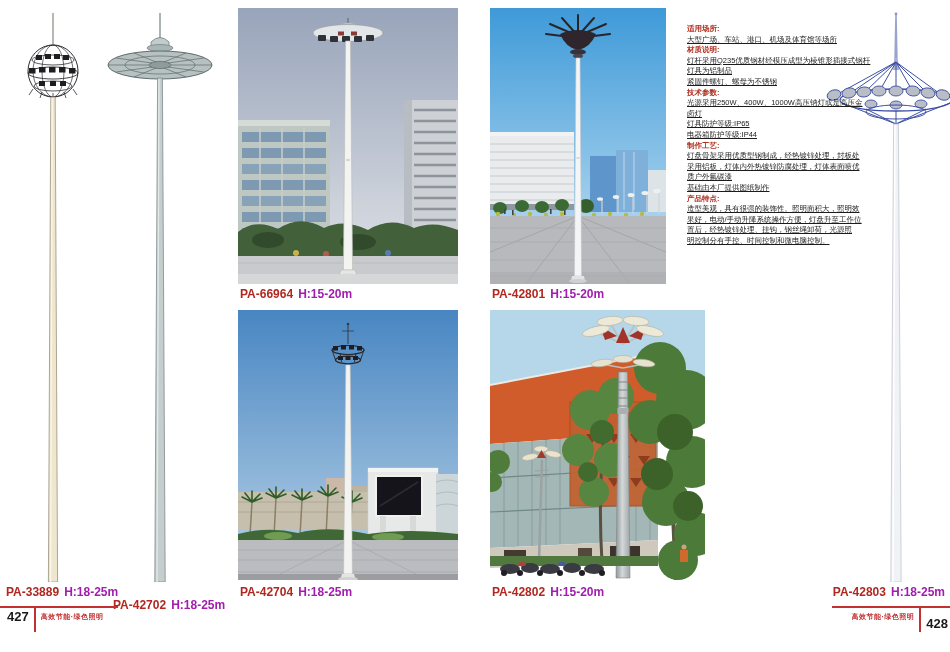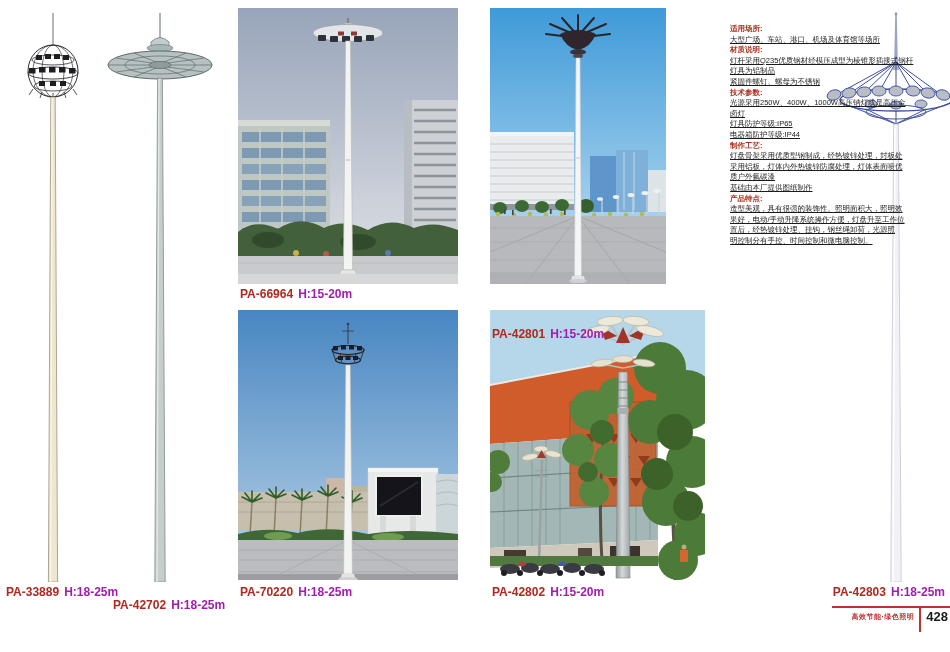--- a/index.html
+++ b/index.html
@@ -4,31 +4,31 @@
 <style>
   html,body{margin:0;padding:0;background:#e9e9e9;}
   .page{position:relative;width:950px;height:652px;background:#ffffff;overflow:hidden;
         font-family:"Liberation Sans","DejaVu Sans",sans-serif;}
   .abs{position:absolute;}
   
   .plabel{position:absolute;font-size:12px;font-weight:bold;white-space:nowrap;line-height:14px;}
   .plabel .code{color:#b02820;}
   .plabel .hval{color:#a21caf;margin-left:5px;}
   
-  .spec{position:absolute;left:687px;top:24px;width:178px;margin-left:43px;}
+  .spec{position:absolute;left:687px;top:24px;width:178px;}
   .spec-heading{font-size:7.5px;line-height:10.6px;font-weight:bold;color:#b03020;white-space:nowrap;}
   .spec-line{font-size:7.5px;line-height:10.6px;color:#1c1c1c;white-space:nowrap;text-decoration:underline;}
   
   .footer{position:absolute;top:606px;width:118px;}
   .footer-rule{height:2px;background:#c23030;}
   .footer-row{display:flex;align-items:flex-start;}
   .f-num{font-size:13px;font-weight:bold;color:#1a1a1a;line-height:15px;padding:1px 5px 0 7px;}
   .f-vsep{width:2px;background:#c23030;height:24px;flex:0 0 auto;}
   .f-slogan{font-size:7px;font-weight:bold;color:#c23030;letter-spacing:.5px;padding:4px 5px 0 5px;white-space:nowrap;}
-  .footer.right .f-num{padding:1px 2px 0 5px;}
+  .footer.right .f-num{padding:8px 2px 0 5px;}
   svg{display:block;}
 </style>
 </head>
 <body>
 
 <div class="page">
 
   <div class="abs" style="left:8px;top:10px;">
     <svg width="92" height="572" viewBox="0 0 92 572">
       <g>
@@ -590,33 +590,41 @@
 
   <div class="plabel" style="left:6px;top:585px;">
     <span class="code">PA-33889</span><span class="hval">H:18-25m</span>
   </div>
   <div class="plabel" style="left:113px;top:598px;">
     <span class="code">PA-42702</span><span class="hval">H:18-25m</span>
   </div>
   <div class="plabel" style="left:240px;top:287px;">
     <span class="code">PA-66964</span><span class="hval">H:15-20m</span>
   </div>
-  <div class="plabel" style="left:492px;top:287px;margin-top:40px;">
+  <div class="plabel" style="left:492px;top:287px;">
     <span class="code">PA-42801</span><span class="hval">H:15-20m</span>
   </div>
   <div class="plabel" style="left:240px;top:585px;">
-    <span class="code">PA-70220</span><span class="hval">H:18-25m</span>
+    <span class="code">PA-42704</span><span class="hval">H:18-25m</span>
   </div>
   <div class="plabel" style="left:492px;top:585px;">
     <span class="code">PA-42802</span><span class="hval">H:15-20m</span>
   </div>
   <div class="plabel" style="right:5px;top:585px;text-align:right;">
     <span class="code">PA-42803</span><span class="hval">H:18-25m</span>
   </div>
 
+  <div class="footer" style="left:0;">
+    <div class="footer-rule"></div>
+    <div class="footer-row">
+      <span class="f-num">427</span>
+      <span class="f-vsep"></span>
+      <span class="f-slogan">高效节能·绿色照明</span>
+    </div>
+  </div>
   <div class="footer right" style="right:0;">
     <div class="footer-rule"></div>
     <div class="footer-row" style="justify-content:flex-end;">
       <span class="f-slogan">高效节能·绿色照明</span>
       <span class="f-vsep"></span>
       <span class="f-num">428</span>
     </div>
   </div>
 
 </div>

